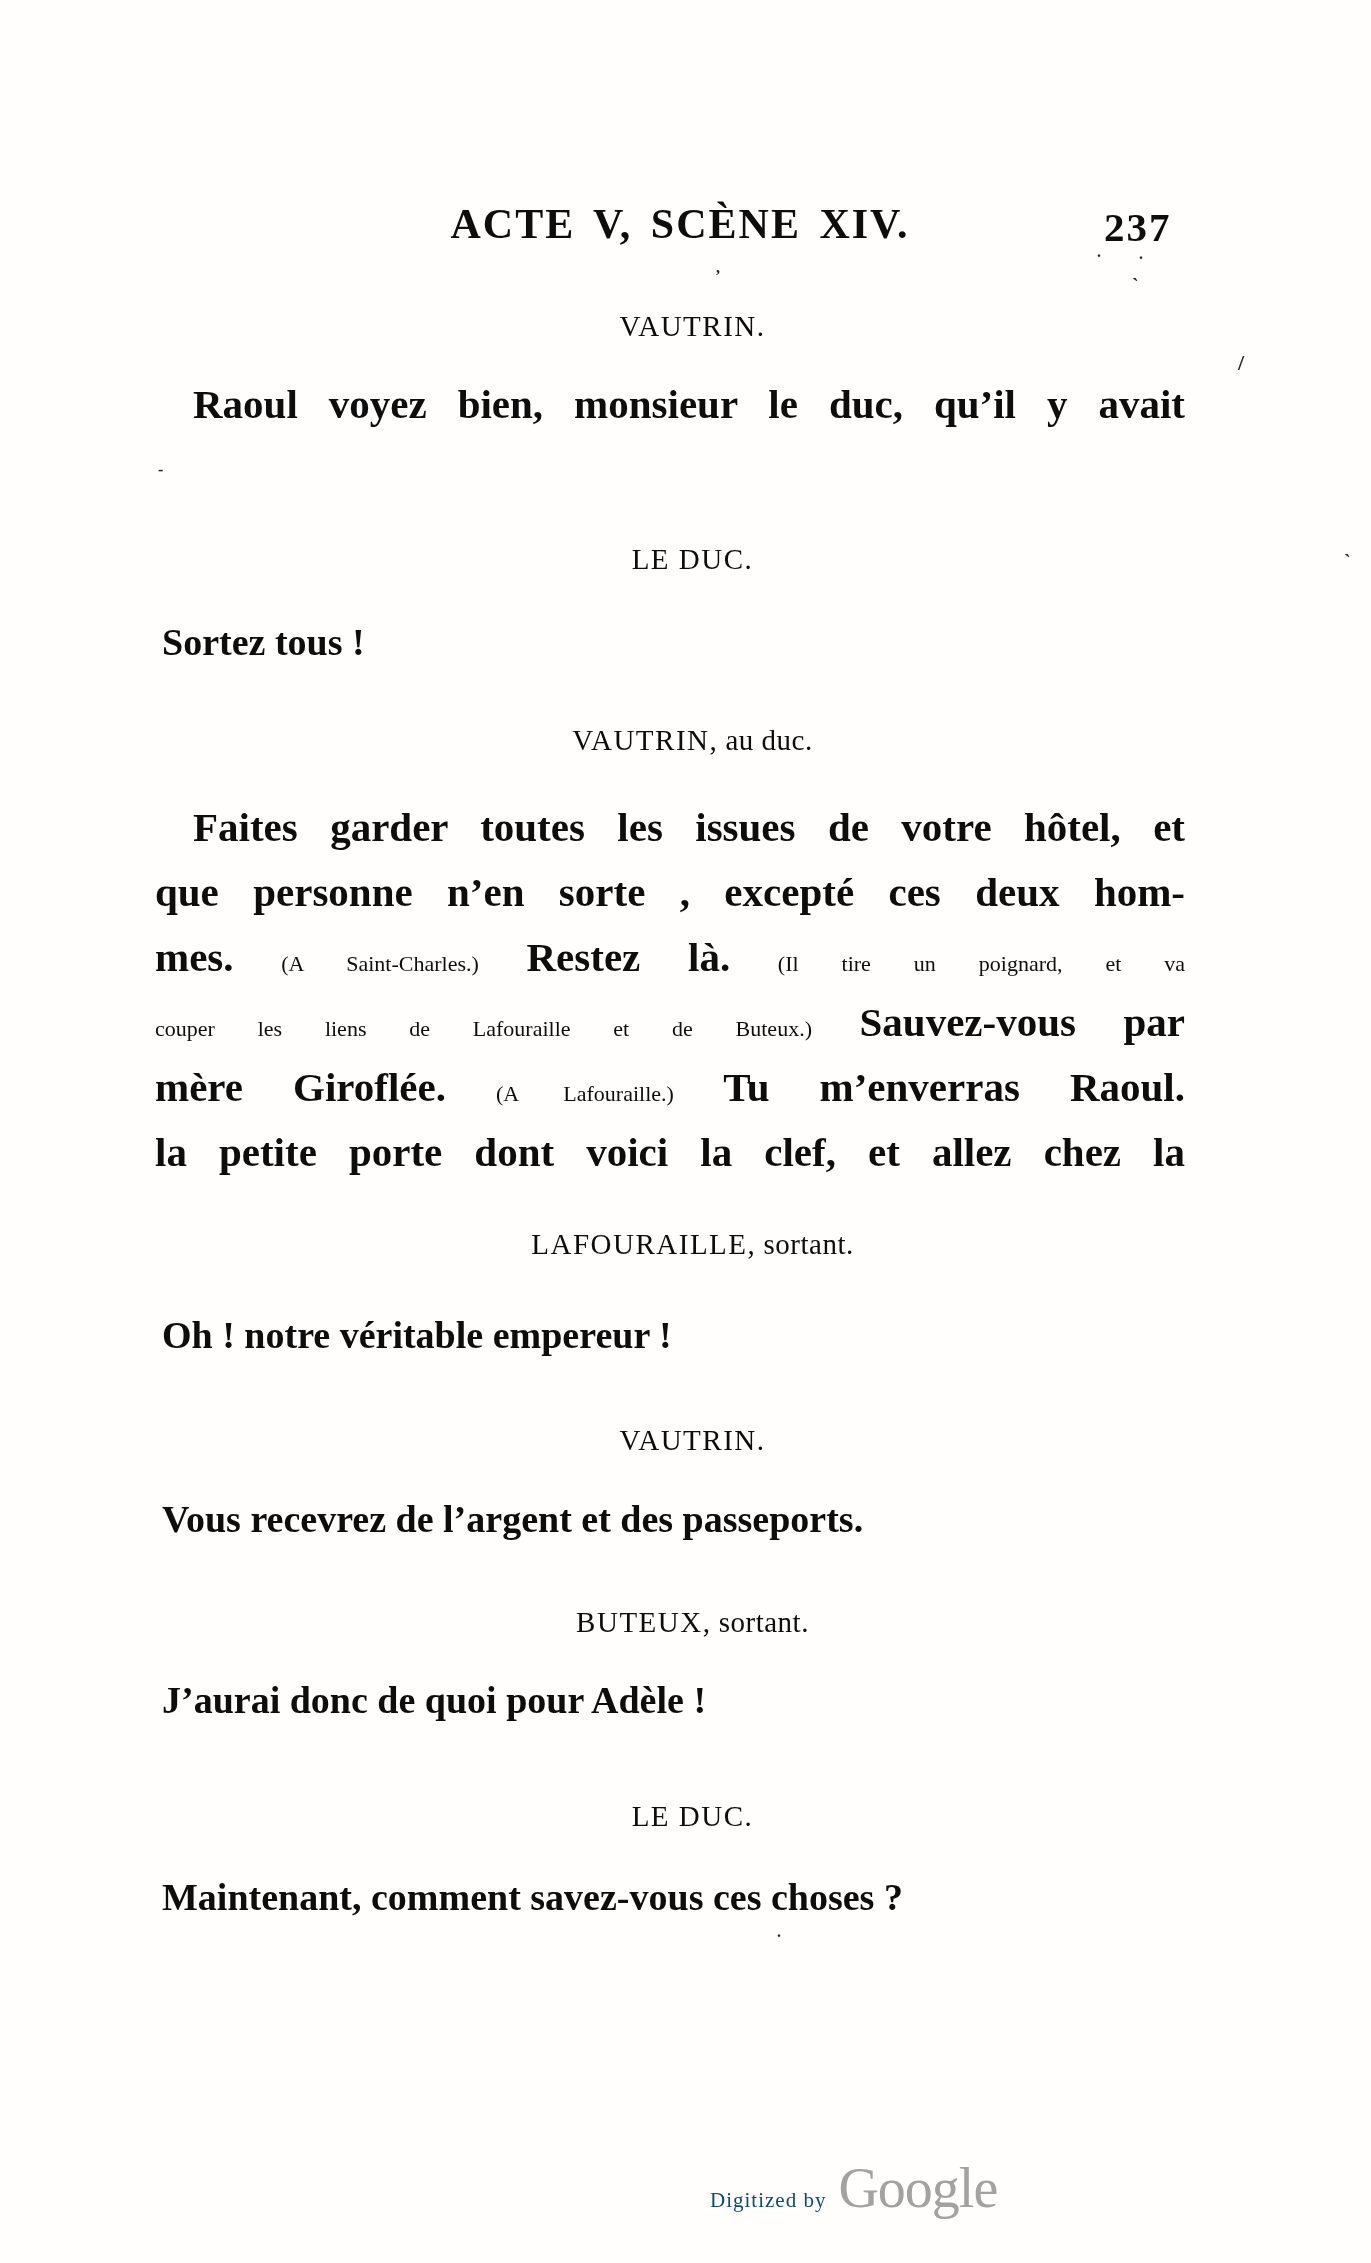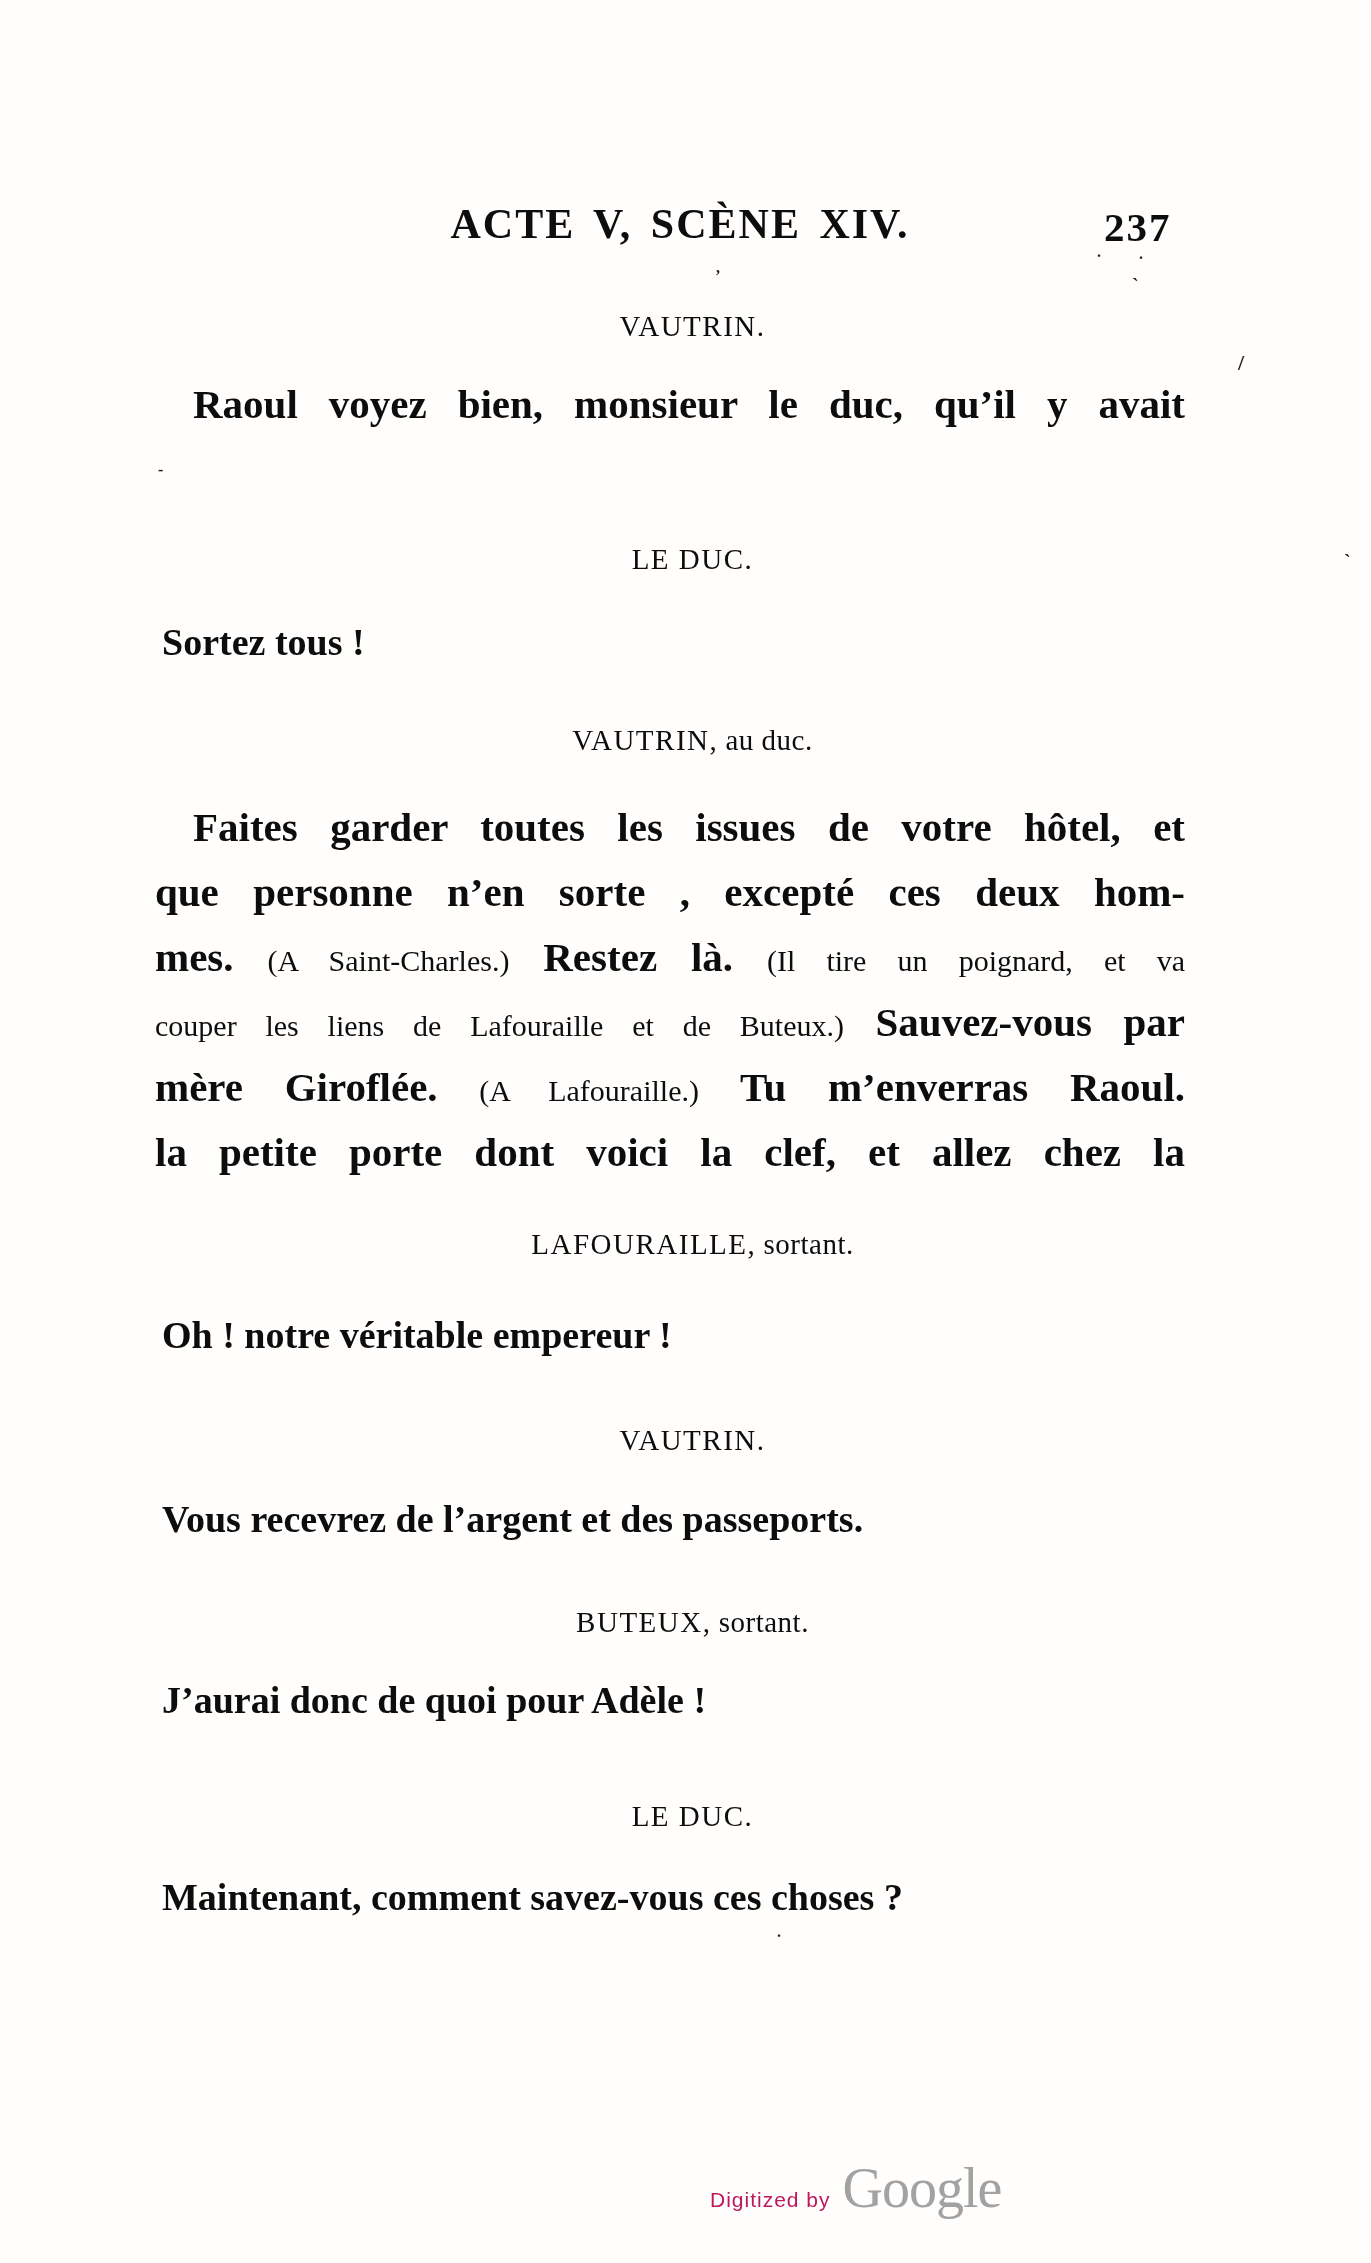--- a/index.html
+++ b/index.html
@@ -76,44 +76,44 @@
   .pline2 {
     height: 64px;
     line-height: 64px;
   }
   .pline.indent { padding-left: 38px; }
   .pline.leftonly {
     text-align: left;
     text-align-last: left;
   }
   .sm {
-    font-size: 30px;
+    font-size: 22px;
     font-weight: normal;
   }
   
   .speck {
     position: absolute;
     font-size: 16px;
     font-weight: bold;
     color: #222;
     line-height: 1;
   }
   
   .footer {
     position: absolute;
     left: 710px;
     top: 2156px;
     display: flex;
     align-items: baseline;
     gap: 12px;
   }
   .digitized {
-    font-family: Liberation Sans, sans-serif;
+    font-family: Liberation Serif, serif;
     font-size: 21px;
-    color: #be185d;
+    color: #0c4a6e;
     letter-spacing: 1px;
     text-align: center;
   }
   .glogo {
     font-family: "Liberation Serif", serif;
     font-size: 56px;
     color: #a2a2a2;
     letter-spacing: -1px;
   }
 </style>

